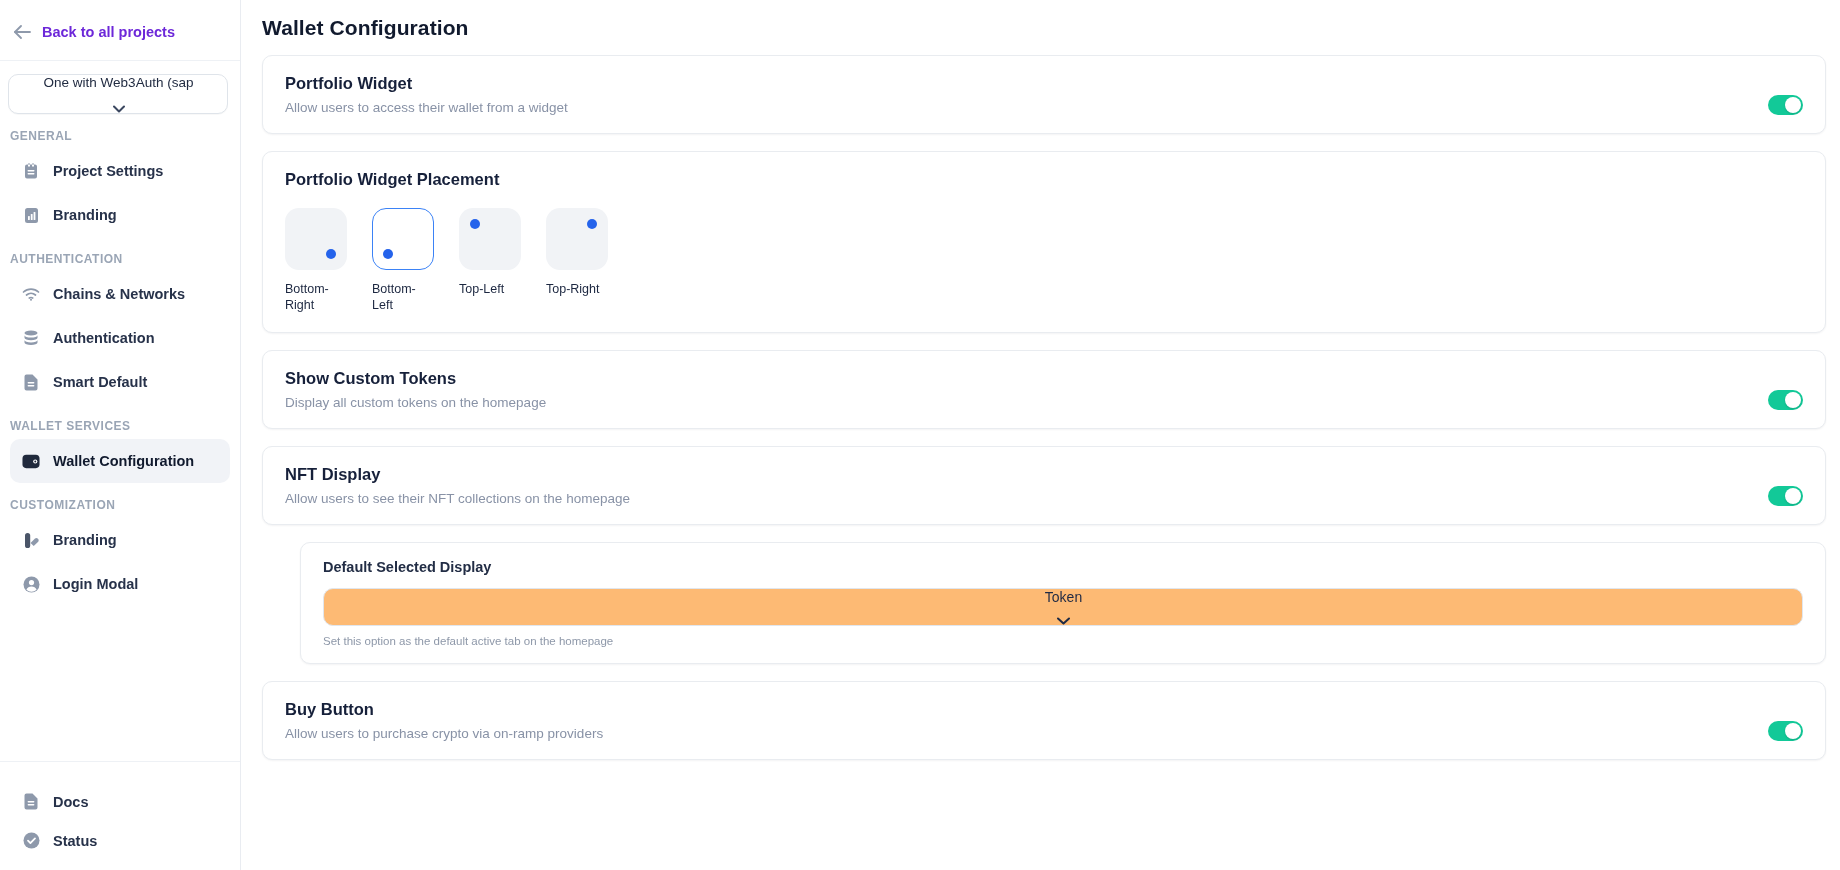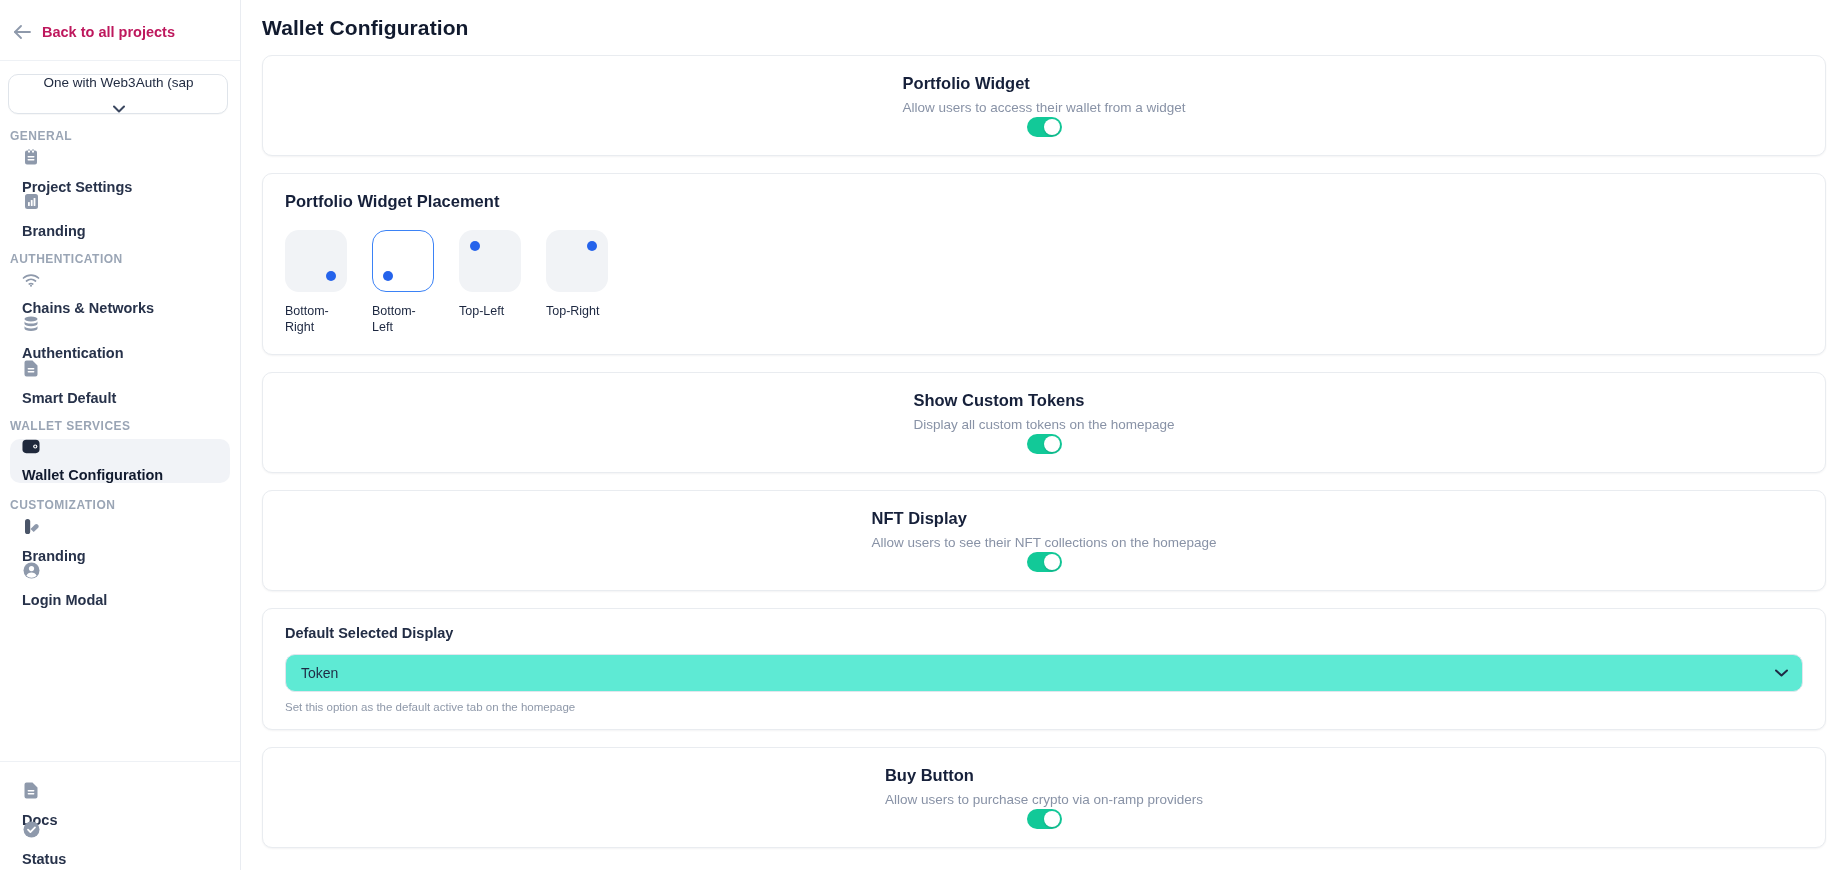--- a/index.html
+++ b/index.html
@@ -15,61 +15,61 @@
     border-right:1px solid #e9ecf1;
     background:#ffffff;
     display:flex; flex-direction:column;
   }
   .back-row {
     display:flex; align-items:center; gap:11px;
     padding:24px 16px 20px 14px;
     border-bottom:1px solid #eef1f5;
     cursor:pointer;
   }
-  .back-row .label { font-size:14.5px; font-weight:700; color:#be185d; }
+  .back-row .label { font-size:14.5px; font-weight:700; color:#6d28d9; }
   .proj-select {
     margin:13px 12px 0 8px; height:40px;
     border:1px solid #dfe4ea; border-radius:10px; background:#fff;
     display:flex; align-items:center; justify-content:space-between;
     padding:0 12px 0 13px; cursor:pointer;
     box-shadow:0 1px 1px rgba(16,24,40,.03);
     flex-direction:column;
   }
   .proj-select .value {
     font-size:13.5px; color:#222c42; white-space:nowrap; overflow:hidden;
     max-width:172px;
   }
   .nav { flex:1; padding:0 10px; }
   .section-label {
     margin:15px 0 6px 0; padding-left:0;
     font-size:12px; font-weight:700; letter-spacing:.5px;
     color:#9aa5b5; text-transform:uppercase;
   }
   .nav-item {
-    height:44px; display:flex; align-items:flex-start; gap:13px;
-    padding:0 10px 0 12px; border-radius:10px; cursor:pointer;flex-direction:column;
+    height:44px; display:flex; align-items:center; gap:13px;
+    padding:0 10px 0 12px; border-radius:10px; cursor:pointer;
   }
   .nav-item .label { font-size:14.5px; font-weight:700; color:#27324a; }
   .nav-item.active { background:#f1f3f7; }
   .nav-item.active .label { color:#111a2e; }
   .nav-item .ic { width:18px; height:18px; display:flex; align-items:center; justify-content:center; }
   .sidebar-footer {
     border-top:1px solid #eef1f5;
     padding:20px 10px 10px 10px;
   }
   .sidebar-footer .nav-item { height:39px; }
   
   .main { flex:1; padding:16px 14px 0 21px; }
   .page-title { font-size:21px; font-weight:700; color:#111a2e; margin-bottom:15px; letter-spacing:.1px; }
   .card {
     background:#fff; border:1px solid #e9ecf0; border-radius:10px;
     box-shadow:0 1px 2px rgba(16,24,40,.05);
     padding:18px 22px; margin-bottom:17px;
   }
-  .card-row { display:flex; align-items:center; justify-content:space-between;flex-direction:column; }
+  .card-row { display:flex; align-items:flex-end; justify-content:space-between; }
   .card-title { font-size:16.5px; font-weight:700; color:#16203a; }
   .card-desc { font-size:13.5px; color:#8892a6; margin-top:7px; }
   
   .toggle {
     width:35px; height:20px; border-radius:10px; background:#12c998;
     position:relative; cursor:pointer; flex:none; margin-top:2px;
   }
   .toggle .knob {
     position:absolute; top:2px; right:2px; width:16px; height:16px;
     border-radius:50%; background:#fff; box-shadow:0 1px 2px rgba(0,0,0,.15);
@@ -88,27 +88,27 @@
   .dot.top-left { left:10px; top:10px; }
   .dot.top-right { right:10px; top:10px; }
   .tile-label {
     margin-top:11px; font-size:12.5px; font-weight:400; color:#1c2740;
     line-height:1.3; max-width:60px;
   }
   
   .field-label { font-size:14.5px; font-weight:700; color:#222d45; }
   .select-box {
     margin-top:13px; height:38px; width:100%;
-    background:#5eead4; border:1px solid #e1e6ed; border-radius:10px;
+    background:#fdba74; border:1px solid #e1e6ed; border-radius:10px;
     display:flex; align-items:center; justify-content:space-between;
-    padding:0 14px 0 15px; cursor:pointer;
+    padding:0 14px 0 15px; cursor:pointer;flex-direction:column;
   }
   .select-box .value { font-size:14px; color:#1f2a44; }
   .helper { font-size:11.5px; color:#8e98a9; margin-top:9px; }
-  .card.slim { padding:16px 22px; margin-bottom:17px; }
+  .card.slim { padding:16px 22px; margin-bottom:17px;margin-left:38px; }
   svg { display:block; }
 </style>
 </head>
 <body>
 
 <aside class="sidebar">
 
   <div class="back-row">
     <span>
       <svg width="17" height="14" viewBox="0 0 17 14" fill="none" stroke="#8e99ab" stroke-width="1.8" stroke-linecap="round" stroke-linejoin="round">

